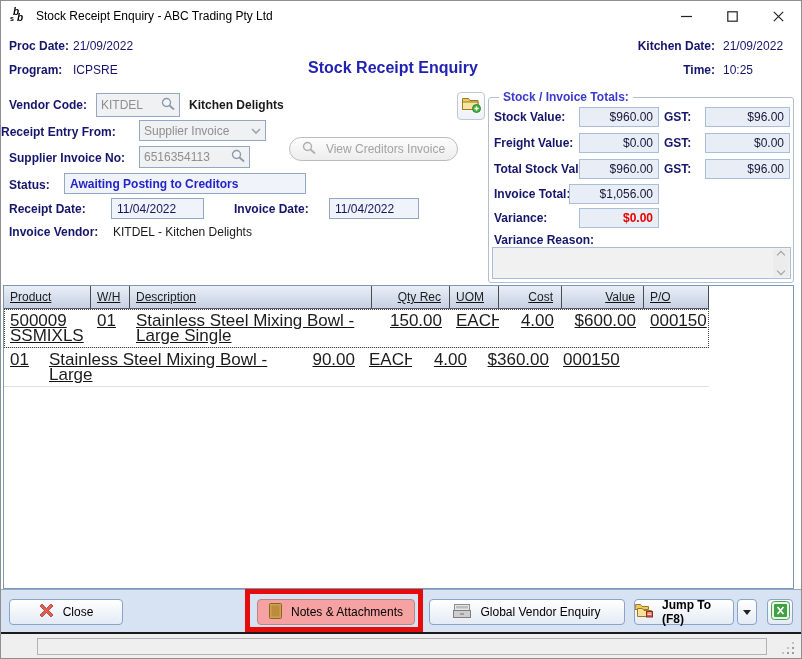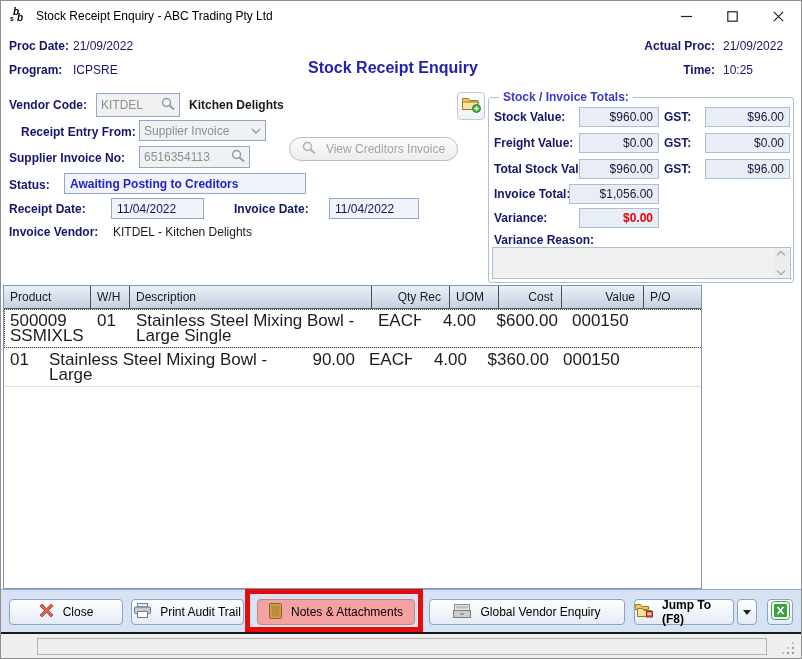--- a/index.html
+++ b/index.html
@@ -50,22 +50,22 @@
     display:flex; align-items:center; justify-content:flex-end; padding:0 5px;
     font-size:12px; color:#15153a; }
   .reason-box { position:absolute; border:1px solid #a9bed8; background:#f1f1f1; }
   .scroll-col { position:absolute; right:1px; top:1px; bottom:1px; width:16px;
     background:#ececec; display:flex; flex-direction:column; justify-content:space-between;
     align-items:center; padding:3px 0; }
   .chev-up { width:6px; height:6px; border-left:1.6px solid #9a9a9a; border-top:1.6px solid #9a9a9a; transform:rotate(45deg); }
   .chev-dn { width:6px; height:6px; border-right:1.6px solid #9a9a9a; border-bottom:1.6px solid #9a9a9a; transform:rotate(45deg); }
 
   
-  .grid { position:absolute; left:2px; top:284px; width:699px; height:304px;
-    border:1px solid #7d96b2; background:#fff; overflow:hidden; }
+  .grid { position:absolute; left:2px; top:284px; width:791px; height:304px;
+    border:1px solid #7d96b2; background:#fff; overflow:hidden;text-decoration:underline; }
   .grid-head { display:flex; width:705px; height:23px;
     background:linear-gradient(#eaeff7,#c6d1e3); border-bottom:1px solid #5a5a5a; }
   .gh-cell { border-right:1px solid #4c4c4c; padding:4px 6px 0 6px; font-size:12px; color:#1c1c1c;
     overflow:hidden; white-space:nowrap; }
   .grid-row { display:flex; width:705px; height:39px; border-bottom:1px solid #dedede; position:relative; }
   .grid-row.selected { outline:1px dotted #444; outline-offset:-1px; }
   .g-cell { padding:4px 6px 0 6px; font-size:17px; color:#1c1c1c; overflow:hidden; line-height:15px; }
   .ra { text-align:right; padding-right:8px; }
   .c-product { width:87px; } .c-wh { width:39px; } .c-desc { width:242px; }
   .c-qty { width:78px; } .c-uom { width:49px; } .c-cost { width:63px; }
@@ -122,38 +122,38 @@
           </svg>
       </div>
     </div>
   </div>
 
   <span class="abs lbl" style="left:8px; top:38px">Proc Date:</span>
   <span class="abs val" style="left:72px; top:38px">21/09/2022</span>
   <span class="abs lbl" style="left:8px; top:62px">Program:</span>
   <span class="abs val" style="left:72px; top:62px">ICPSRE</span>
   <div class="screen-title">Stock Receipt Enquiry</div>
-  <span class="abs lbl" style="right:86px; top:38px">Actual Proc:</span>
+  <span class="abs lbl" style="right:86px; top:38px">Kitchen Date:</span>
   <span class="abs val" style="left:722px; top:38px">21/09/2022</span>
   <span class="abs lbl" style="right:86px; top:62px">Time:</span>
   <span class="abs val" style="left:722px; top:62px">10:25</span>
 
   <span class="abs lbl" style="left:8px; top:97px">Vendor Code:</span>
   <div class="abs fld disabled" style="left:95px; top:92px; width:84px; height:24px">
     <span class="grow">KITDEL</span>
     <span>
       <svg width="14" height="13" viewBox="0 0 14 13">
           <circle cx="5.5" cy="5.5" r="4" fill="#f2f6fa" stroke="#8d9aaa" stroke-width="1.4"></circle>
           <line x1="8.5" y1="8.5" x2="12.5" y2="12" stroke="#8d9aaa" stroke-width="1.8" stroke-linecap="round"></line>
         </svg>
     </span>
   </div>
   <span class="abs" style="left:188px; top:97px; font-weight:bold; color:#1a1a1a">Kitchen Delights</span>
 
-  <span class="abs lbl" style="left:20px; top:124px">Receipt Entry From:</span>
+  <span class="abs lbl" style="left:0; top:124px">Receipt Entry From:</span>
   <div class="abs fld disabled" style="left:138px; top:119px; width:127px; height:21px">
     <span class="grow">Supplier Invoice</span>
     <span>
       <svg width="10" height="7">
           <path d="M1 1 l4 4 4-4" fill="none" stroke="#9aa7b5" stroke-width="1.6"></path>
         </svg>
     </span>
   </div>
 
   <span class="abs lbl" style="left:8px; top:150px">Supplier Invoice No:</span>
@@ -267,20 +267,21 @@
       <div class="gh-cell c-po">P/O</div>
     </div>
 
     <div class="grid-row selected">
       <div class="g-cell c-product">
         <div>500009</div>
         <div>SSMIXLS</div>
       </div>
       <div class="g-cell c-wh">01</div>
       <div class="g-cell c-desc">Stainless Steel Mixing Bowl - Large Single</div>
+      <div class="g-cell c-qty ra">150.00</div>
       <div class="g-cell c-uom">EACH</div>
       <div class="g-cell c-cost ra">4.00</div>
       <div class="g-cell c-val ra">$600.00</div>
       <div class="g-cell c-po">000150</div>
     </div>
 
     <div class="grid-row">
       <div class="g-cell c-wh">01</div>
       <div class="g-cell c-desc">Stainless Steel Mixing Bowl - Large</div>
       <div class="g-cell c-qty ra">90.00</div>
@@ -294,30 +295,20 @@
   <div class="btnbar">
     <div class="bb-btn" style="left:8px; width:114px">
       <span>
         <svg width="15" height="15" viewBox="0 0 15 15">
             <path d="M3 1 L7.5 5.5 L12 1 L14 3 L9.5 7.5 L14 12 L12 14 L7.5 9.5 L3 14 L1 12 L5.5 7.5 L1 3 Z" fill="#e05f52" stroke="#a83c30" stroke-width="0.8"></path>
           </svg>
       </span>
       <span>Close</span>
     </div>
 
-    <div class="bb-btn" style="left:130px; width:113px">
-      <span>
-        <svg width="17" height="15" viewBox="0 0 17 15">
-          <rect x="3.5" y="0.5" width="10" height="3.5" fill="#e8edf2" stroke="#73808f"></rect>
-          <rect x="0.5" y="4" width="16" height="6.5" rx="1" fill="#c2cdd9" stroke="#5f6d7c"></rect>
-          <rect x="3.5" y="8.5" width="10" height="6" fill="#fff" stroke="#73808f"></rect>
-        </svg>
-      </span>
-      <span>Print Audit Trail</span>
-    </div>
 
     <div class="bb-btn pink" style="left:256px; width:158px">
       <span>
         <svg width="13" height="16" viewBox="0 0 13 16">
           <rect x="0.5" y="0.5" width="12" height="15" rx="1" fill="#cfa050" stroke="#8a6420"></rect>
           <rect x="2.5" y="2.5" width="8" height="11" fill="#bc8c3c"></rect>
         </svg>
       </span>
       <span>Notes &amp; Attachments</span>
     </div>

